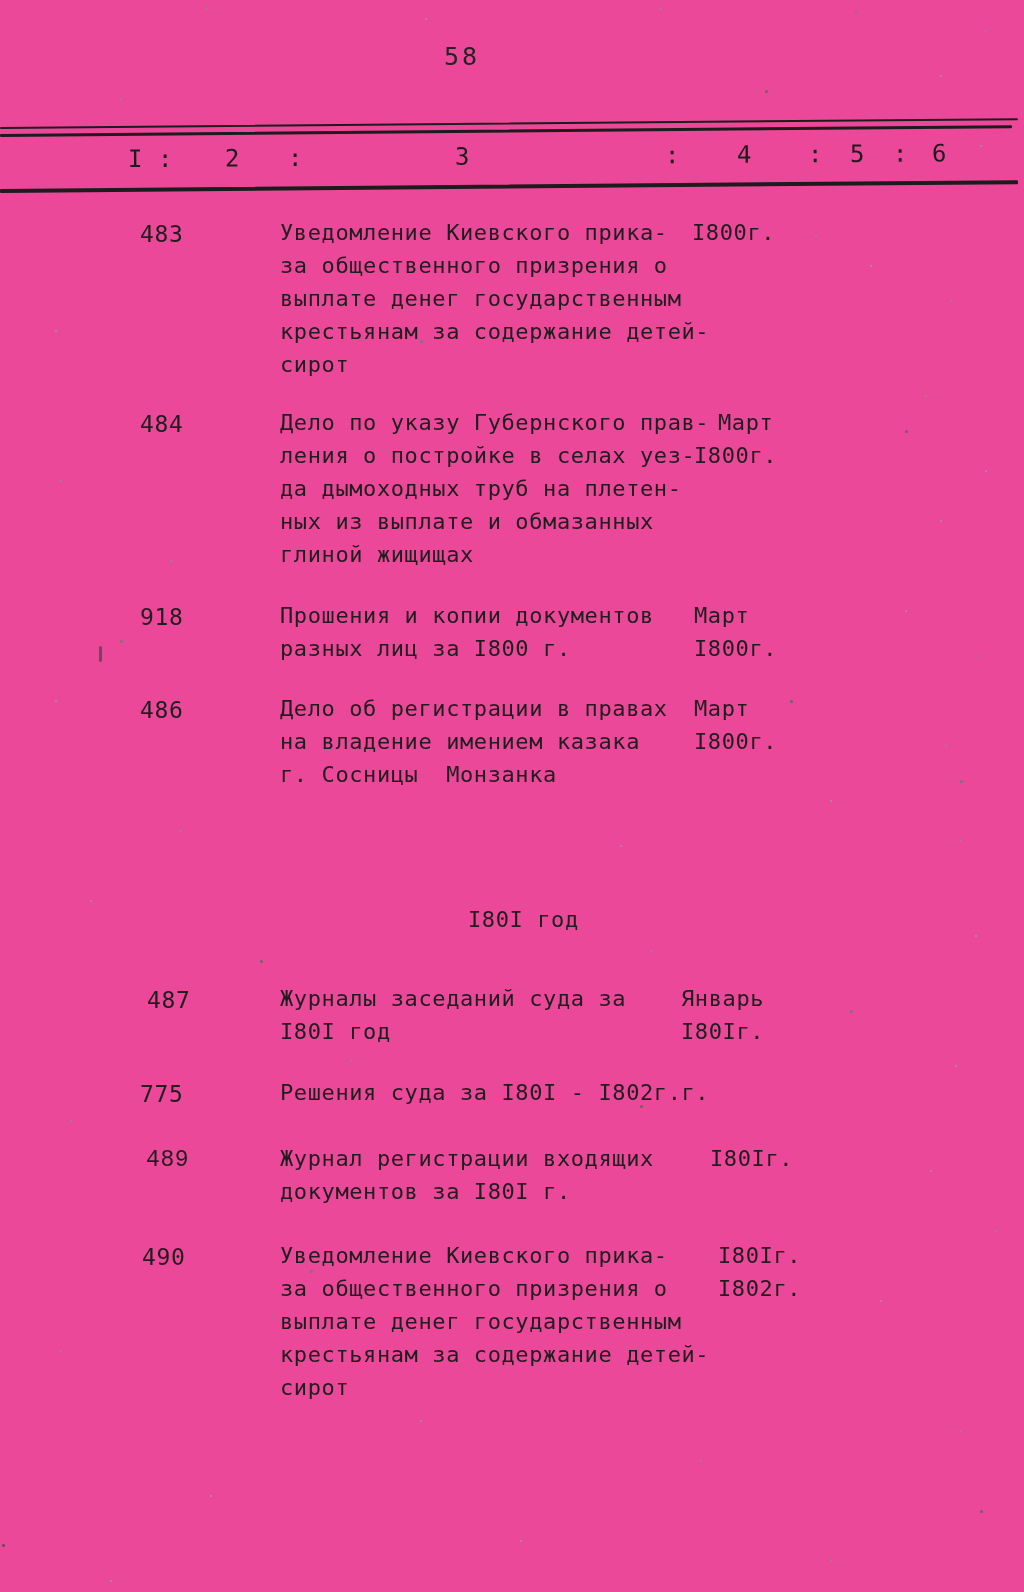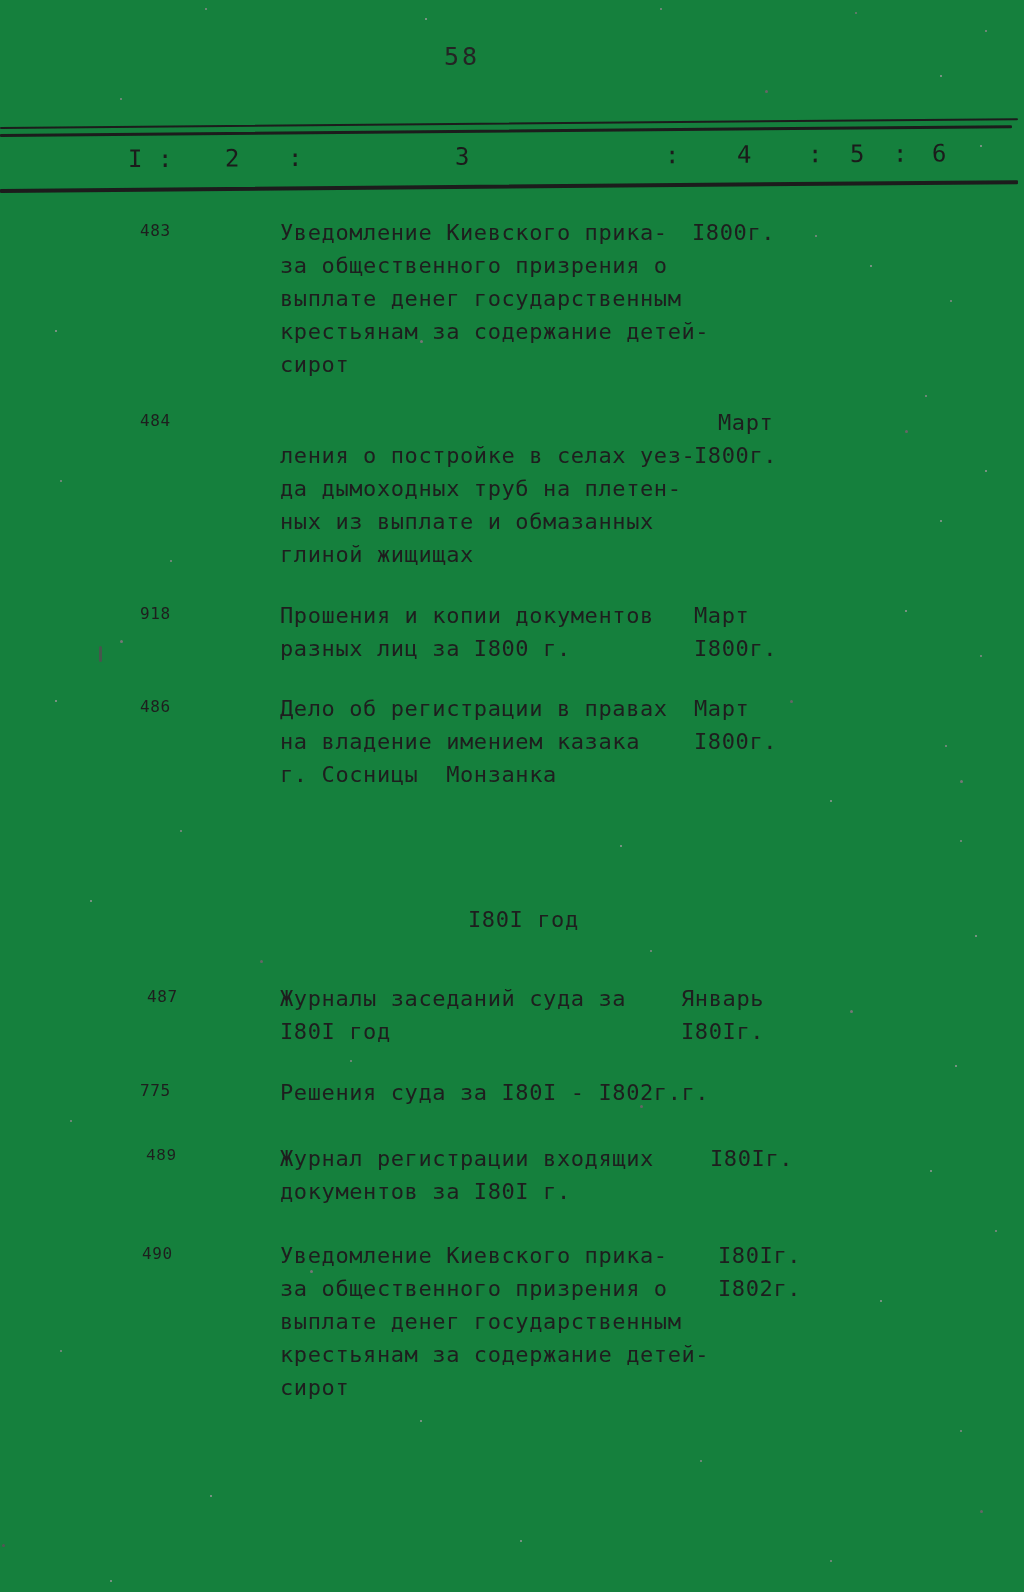--- a/index.html
+++ b/index.html
@@ -5,21 +5,21 @@
   html,body{margin:0;padding:0;}
   body{
     width:1024px;height:1592px;
     background:#ffffff;
     font-family:"DejaVu Sans Mono","Liberation Mono",monospace;
     color:#1e1e1e;
     overflow:hidden;
   }
   .page{
     position:relative;width:1024px;height:1592px;
-    background:#15803d;overflow:hidden;
+    background:#ec4899;overflow:hidden;
   }
   
   .noise-a{
     position:absolute;left:0;top:0;width:2px;height:2px;background:transparent;border-radius:50%;
     box-shadow:
       205px 8px #8a8a8a, 425px 18px #9a9a9a, 660px 8px #8a8a8a, 855px 12px #777,
       985px 30px #8a8a8a, 940px 75px #999, 120px 98px #8a8a8a, 980px 145px #999,
       815px 235px #8a8a8a, 870px 265px #999, 950px 300px #8a8a8a, 55px 330px #999,
       925px 395px #8a8a8a, 985px 470px #999, 60px 480px #8a8a8a, 940px 520px #999,
       170px 560px #8a8a8a, 905px 610px #999, 980px 655px #8a8a8a, 55px 700px #999,
@@ -60,21 +60,21 @@
   .header-row span{position:absolute;top:0;}
   .hc1{left:128px;} .hs1{left:158px;}
   .hc2{left:225px;} .hs2{left:288px;}
   .hc3{left:455px;} .hs3{left:665px;}
   .hc4{left:737px;} .hs4{left:808px;}
   .hc5{left:850px;} .hs5{left:893px;}
   .hc6{left:932px;}
   
   .content{position:absolute;left:0;top:0;width:1024px;height:1592px;font-size:22px;letter-spacing:0.6px;}
   .entry{position:absolute;left:0;width:1024px;}
-  .entry .num{position:absolute;left:140px;top:1px;font-size:16px;}
+  .entry .num{position:absolute;left:140px;top:1px;font-size:23px;}
   .entry .lines{margin-left:280px;}
   .line{position:relative;height:33px;}
   .line .t{white-space:pre;}
   .line .date{position:absolute;left:414px;top:0;white-space:pre;}
   .e483{top:220px;} .e483 .date{left:412px;}
   .e484{top:410px;}
   .e484 .line:nth-child(1) .date{left:438px;}
   .e484 .line:nth-child(2) .date{left:414px;}
   .e485{top:603px;}
   .e486{top:696px;}
@@ -123,21 +123,21 @@
         <div class="line"><span class="t">за общественного призрения о</span></div>
         <div class="line"><span class="t">выплате денег государственным</span></div>
         <div class="line"><span class="t">крестьянам за содержание детей-</span></div>
         <div class="line"><span class="t">сирот</span></div>
       </div>
     </div>
 
     <div class="entry e484">
       <div class="num">484</div>
       <div class="lines">
-        <div class="line"><span class="date">Март</span></div>
+        <div class="line"><span class="t">Дело по указу Губернского прав-</span><span class="date">Март</span></div>
         <div class="line"><span class="t">ления о постройке в селах уез-</span><span class="date">I800г.</span></div>
         <div class="line"><span class="t">да дымоходных труб на плетен-</span></div>
         <div class="line"><span class="t">ных из выплате и обмазанных</span></div>
         <div class="line"><span class="t">глиной жищищах</span></div>
       </div>
     </div>
 
     <div class="entry e485">
       <div class="num">918</div>
       <div class="lines">

